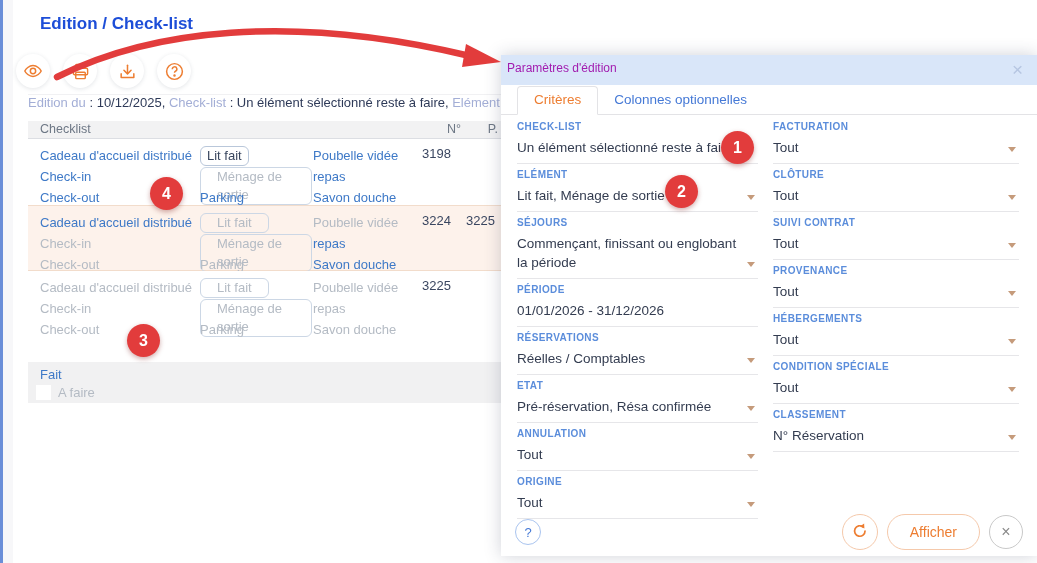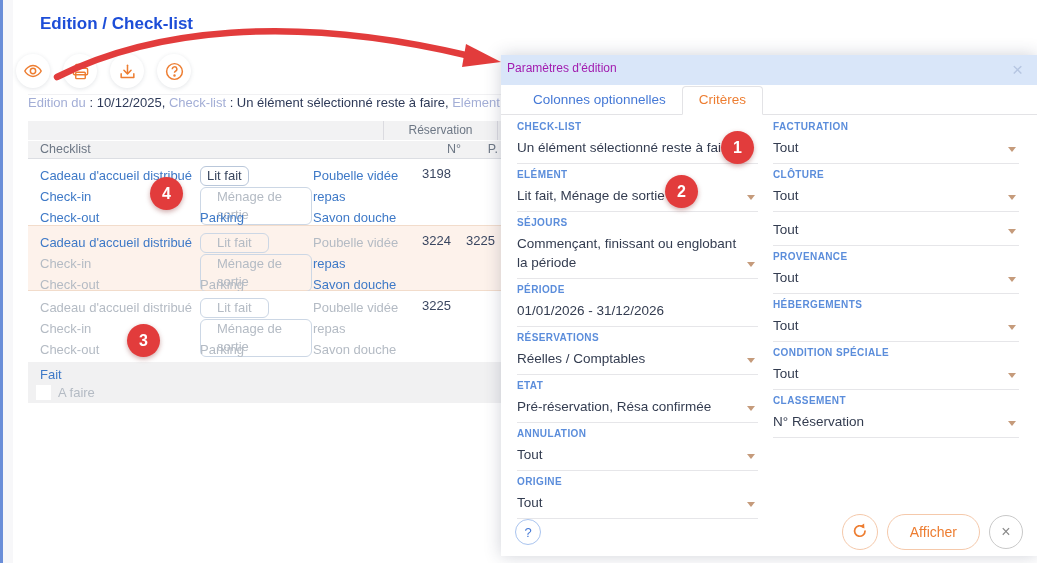--- a/index.html
+++ b/index.html
@@ -145,23 +145,20 @@
         </svg>
       </span>
     </button>
   </div>
 
   <div class="info-line">
     <span class="info-lbl">Edition du </span><span class="info-val">: 10/12/2025, </span><span class="info-lbl">Check-list </span><span class="info-val">: Un élément sélectionné reste à faire, </span><span class="info-lbl">Elément </span>
   </div>
 
   <div class="table">
-    <div class="thead-group">
-      <div class="group-cell">Réservation</div>
-    </div>
     <div class="thead-cols">
       <span class="th-checklist">Checklist</span>
       <span class="th-num">N°</span>
       <span class="th-p">P.</span>
     </div>
     <div>
         <div class="trow">
           <div class="tcol c1">
             <div><span class="item blue">Cadeau d'accueil distribué</span></div>
             <div><span class="item blue">Check-in</span></div>
@@ -236,22 +233,22 @@
   <div class="annot annot-2">2</div>
   <div class="annot annot-3">3</div>
   <div class="annot annot-4">4</div>
 
   <div class="panel">
     <div class="panel-header">
       <div class="panel-title">Paramètres d'édition</div>
       <button class="panel-close">×</button>
     </div>
     <div class="panel-tabs">
+        <div class="tab tab-active">Critères</div>
         <div class="tab">Colonnes optionnelles</div>
-        <div class="tab tab-active">Critères</div>
       </div>
     <div class="fields-col fields-left">
         <div class="field">
           <div class="flabel">CHECK-LIST</div>
           <div class="fvalue"><span>Un élément sélectionné reste à faire</span></div>
         </div>
         <div class="field">
           <div class="flabel">ELÉMENT</div>
           <div class="fvalue"><span>Lit fait, Ménage de sortie</span><span class="caret"></span></div>
         </div>
@@ -283,20 +280,21 @@
     <div class="fields-col fields-right">
         <div class="field">
           <div class="flabel">FACTURATION</div>
           <div class="fvalue"><span>Tout</span><span class="caret"></span></div>
         </div>
         <div class="field">
           <div class="flabel">CLÔTURE</div>
           <div class="fvalue"><span>Tout</span><span class="caret"></span></div>
         </div>
         <div class="field">
+          <div class="flabel">SUIVI CONTRAT</div>
           <div class="fvalue"><span>Tout</span><span class="caret"></span></div>
         </div>
         <div class="field">
           <div class="flabel">PROVENANCE</div>
           <div class="fvalue"><span>Tout</span><span class="caret"></span></div>
         </div>
         <div class="field">
           <div class="flabel">HÉBERGEMENTS</div>
           <div class="fvalue"><span>Tout</span><span class="caret"></span></div>
         </div>

